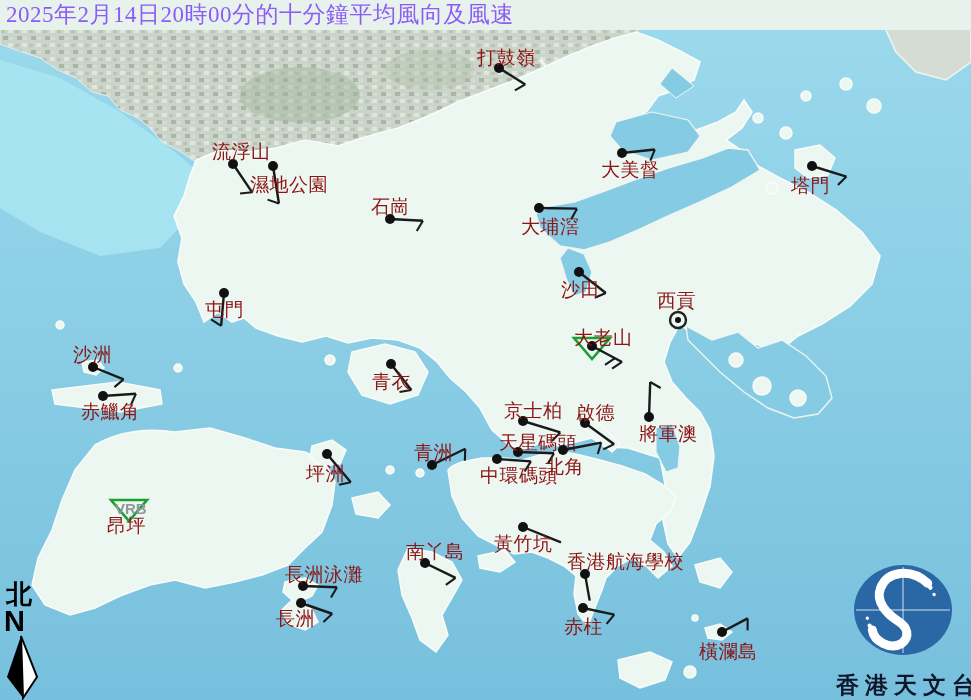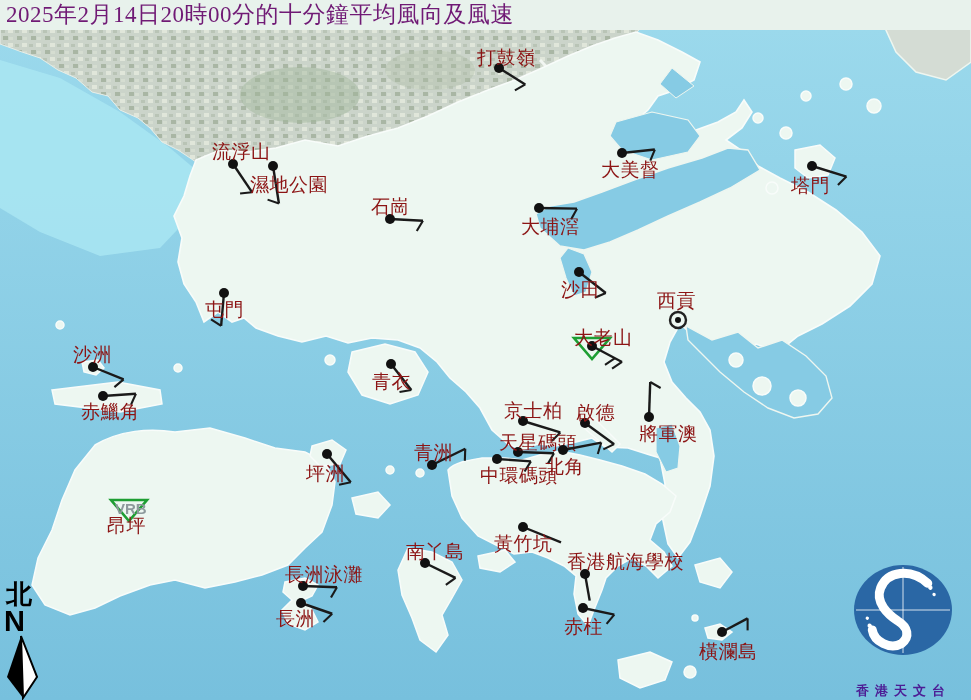--- a/index.html
+++ b/index.html
@@ -1,29 +1,29 @@
 <!DOCTYPE html>
 <html><head>
 <meta charset="utf-8">
 <style>
   html,body{margin:0;padding:0;background:#555;}
   .canvas{position:relative;width:971px;height:700px;overflow:hidden;
           font-family:"Liberation Serif","DejaVu Serif",serif;background:#7cc3de;}
   .canvas svg.map{position:absolute;left:0;top:0;}
   .titlebar{position:absolute;left:0;top:0;width:971px;height:30px;background:#e8f2ec;
-            color:#701a75;font-size:23px;line-height:29px;padding-left:6px;box-sizing:border-box;
+            color:#8b5cf6;font-size:23px;line-height:29px;padding-left:6px;box-sizing:border-box;
             white-space:nowrap;letter-spacing:0.5px;}
   .compass{position:absolute;left:4px;top:582px;width:44px;text-align:left;color:#000;}
   .compass .c-zh{font-size:26px;font-weight:bold;line-height:26px;margin-left:2px;}
   .compass .c-en{font-family:"Liberation Sans","DejaVu Sans",sans-serif;font-size:29px;
                  font-weight:bold;line-height:26px;letter-spacing:0;}
   .compass svg{display:block;margin-top:1px;}
   .logo{position:absolute;left:836px;top:558px;width:135px;text-align:center;}
-  .logo .logo-zh{font-size:13px;font-weight:bold;color:#4c1d95;letter-spacing:6px;
-                 margin-top:14px;white-space:nowrap;}
+  .logo .logo-zh{font-size:23px;font-weight:bold;color:#0f172a;letter-spacing:6px;
+                 margin-top:2px;white-space:nowrap;}
   .logo .logo-en{font-family:"Liberation Sans","DejaVu Sans",sans-serif;font-size:12px;
                  font-weight:bold;color:#10407e;letter-spacing:0px;white-space:nowrap;margin-top:1px;}
   .stn-label{font-family:"Liberation Serif","DejaVu Serif",serif;font-size:19px;
              fill:#8c1414;letter-spacing:0.5px;}
   .vrb-label{font-family:"Liberation Sans","DejaVu Sans",sans-serif;font-size:15px;
              font-weight:bold;fill:#8d999c;}
 </style>
 </head>
 <body>
 

